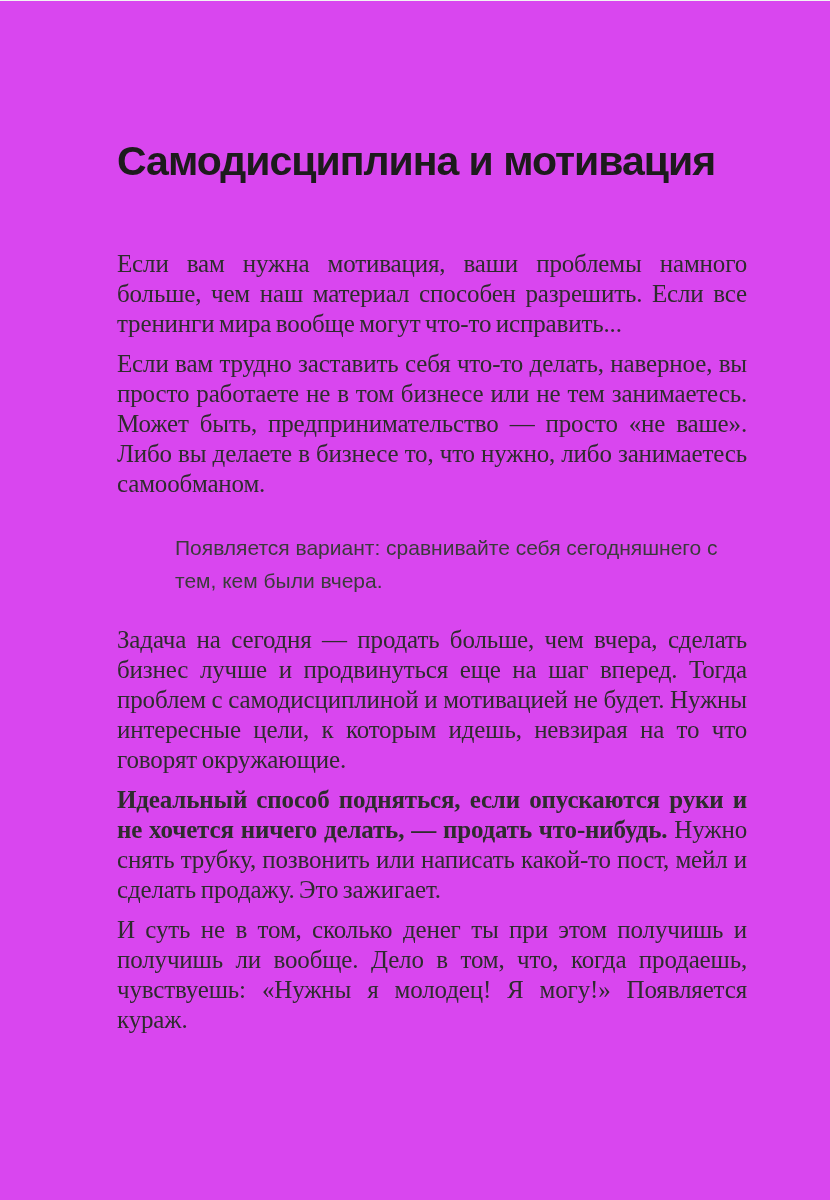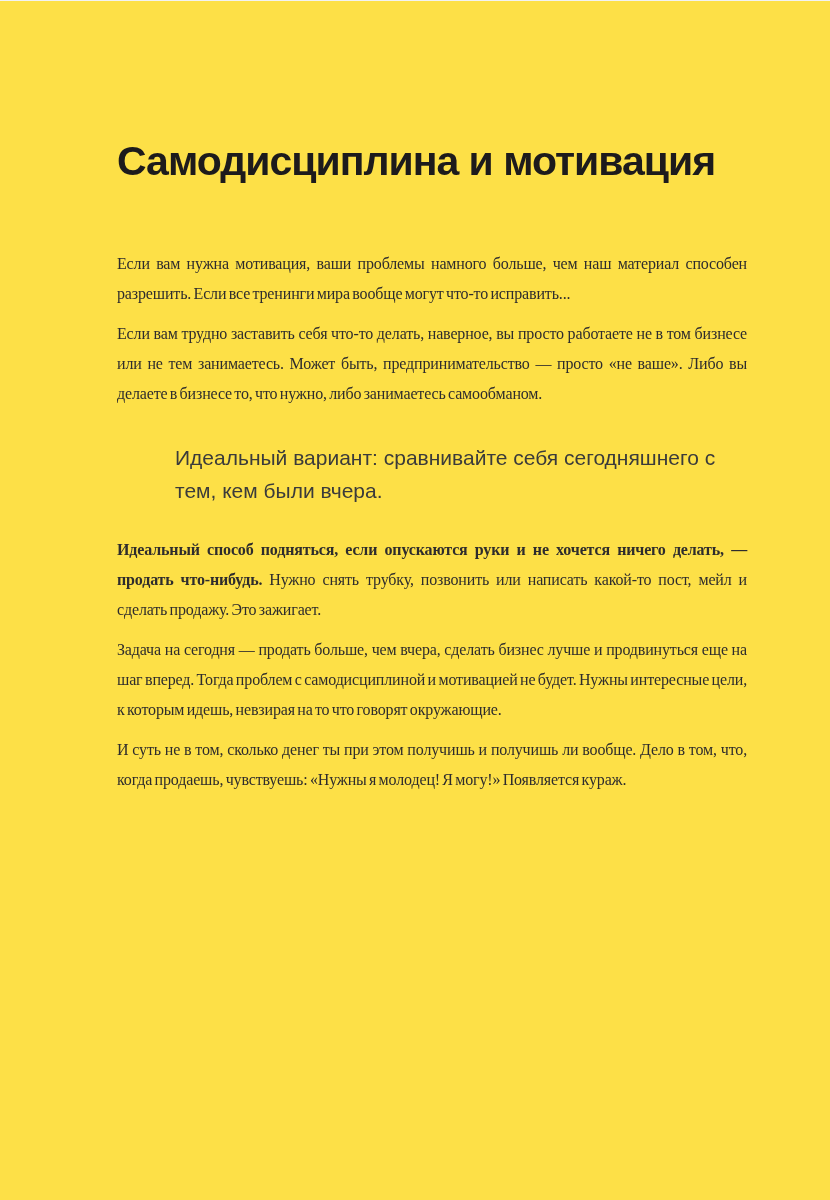--- a/index.html
+++ b/index.html
@@ -4,42 +4,42 @@
 <style>
   html, body {
     margin: 0;
     padding: 0;
     background: #ffffff;
   }
   .page {
     position: relative;
     width: 830px;
     height: 1200px;
-    background: #fde047;
+    background: #d946ef;
     overflow: hidden;
     border-top: 1px solid #f2f2f2;
   }
   .content {
     position: absolute;
     left: 117px;
     top: 136px;
     width: 630px;
   }
   .chapter-title {
     font-family: "Liberation Sans", sans-serif;
     font-weight: 700;
     font-size: 41px;
     line-height: 48px;
     letter-spacing: -1px;
     color: #1d1b1c;
     margin: 0 0 64px 0;
   }
   .body-para {
     font-family: "Liberation Serif", "DejaVu Serif", serif;
-    font-size: 16px;
+    font-size: 25px;
     line-height: 30px;
     letter-spacing: -0.15px;
     word-spacing: -1.5px;
     color: #2e2c2d;
     text-align: justify;
     margin: 0 0 10px 0;
   }
   .body-para .bold-lead {
     font-weight: 700;
   }
@@ -57,23 +57,23 @@
 
 <div class="page">
   <div class="content">
 
     <h1 class="chapter-title">Самодисциплина и мотивация</h1>
 
     <p class="body-para">Если вам нужна мотивация, ваши проблемы намного больше, чем наш материал способен разрешить. Если все тренинги мира вообще могут что-то исправить...</p>
 
     <p class="body-para">Если вам трудно заставить себя что-то делать, наверное, вы просто работаете не в том бизнесе или не тем занимаетесь. Может быть, предпринимательство — просто «не ваше». Либо вы делаете в бизнесе то, что нужно, либо занимаетесь самообманом.</p>
 
-    <div class="callout">Идеальный вариант: сравнивайте себя сегодняшнего с тем, кем были вчера.</div>
+    <div class="callout">Появляется вариант: сравнивайте себя сегодняшнего с тем, кем были вчера.</div>
+
+    <p class="body-para">Задача на сегодня — продать больше, чем вчера, сделать бизнес лучше и продвинуться еще на шаг вперед. Тогда проблем с самодисциплиной и мотивацией не будет. Нужны интересные цели, к которым идешь, невзирая на то что говорят окружающие.</p>
 
     <p class="body-para"><span class="bold-lead">Идеальный способ подняться, если опускаются руки и не хочется ничего делать, — продать что-нибудь.</span><span> Нужно снять трубку, позвонить или написать какой-то пост, мейл и сделать продажу. Это зажигает.</span></p>
-
-    <p class="body-para">Задача на сегодня — продать больше, чем вчера, сделать бизнес лучше и продвинуться еще на шаг вперед. Тогда проблем с самодисциплиной и мотивацией не будет. Нужны интересные цели, к которым идешь, невзирая на то что говорят окружающие.</p>
 
     <p class="body-para">И суть не в том, сколько денег ты при этом получишь и получишь ли вообще. Дело в том, что, когда продаешь, чувствуешь: «Нужны я молодец! Я могу!» Появляется кураж.</p>
 
 
   </div>
 </div>
 
 </body></html>

